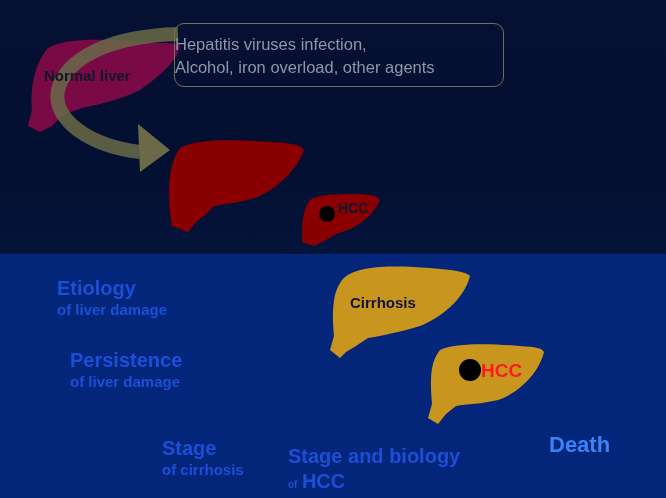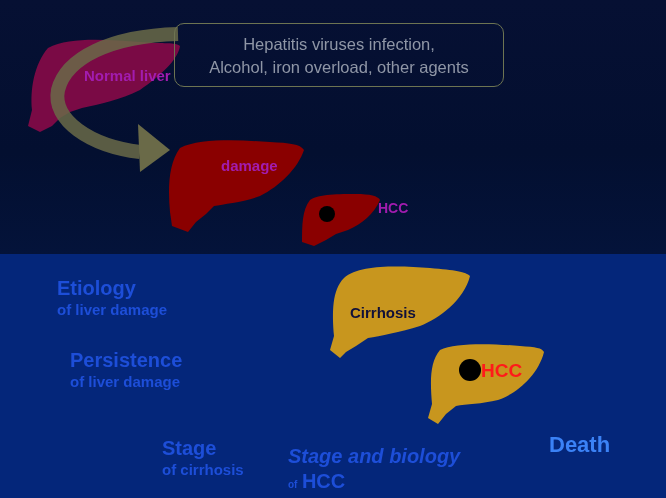--- a/index.html
+++ b/index.html
@@ -1,22 +1,22 @@
 <!DOCTYPE html>
 <html><head>
 <meta charset="utf-8">
 <style>
   html,body{margin:0;padding:0;}
   body{width:666px;height:498px;position:relative;overflow:hidden;font-family:"Liberation Sans",sans-serif;}
   .top{position:absolute;left:0;top:0;width:666px;height:254px;background:linear-gradient(180deg,#061033 0%,#030f30 60%,#04133a 100%);}
   .bottom{position:absolute;left:0;top:254px;width:666px;height:244px;background:#04267a;}
   .abs{position:absolute;}
   svg.shape{position:absolute;left:0;top:0;}
-  .box{position:absolute;left:174px;top:23px;width:330px;height:64px;border:1.5px solid #6d7452;border-radius:10px;box-sizing:border-box;color:#8f96a6;font-size:16.5px;text-align:center;line-height:23px;padding-top:9px;}
-  .lbl-dim{color:#a21caf;font-weight:bold;margin-left:40px;}
+  .box{position:absolute;left:174px;top:23px;width:330px;height:64px;border:1.5px solid #6d7452;border-radius:10px;box-sizing:border-box;color:#8f96a6;font-size:16.5px;text-align:left;line-height:23px;padding-top:9px;}
+  .lbl-dim{color:#0f172a;font-weight:bold;}
   .y{color:#1d4ed8;font-weight:bold;}
 </style>
 </head>
 <body>
 
 <div class="top"></div>
 <div class="bottom"></div>
 
 <svg class="shape" width="666" height="498">
   <path d="M48,48 C70,36 110,40 140,42 C165,44 175,42 180,46 C178,60 160,76 140,90 C120,100 100,104 82,108 L70,112 L60,118 L52,126 L40,132 L28,126 L32,110 C30,90 34,64 48,48 Z" fill="#7a0a45"></path>
@@ -45,39 +45,38 @@
   <circle cx="470" cy="370" r="11" fill="#000"></circle>
 </svg>
 
 <div class="box">
   <div>Hepatitis viruses infection,</div>
   <div>Alcohol, iron overload, other agents</div>
 </div>
 
 <div class="abs lbl-dim" style="left:44px;top:67px;font-size:15px;">Normal liver</div>
 <div class="abs lbl-dim" style="left:181px;top:156px;font-size:15px;line-height:20px;">
-  <div>damage</div>
 </div>
 <div class="abs lbl-dim" style="left:338px;top:200px;font-size:14px;">HCC</div>
 
-<div class="abs" style="left:350px;top:294px;font-size:15px;font-weight:bold;color:#10103a;margin-top:10px;">Cirrhosis</div>
+<div class="abs" style="left:350px;top:294px;font-size:15px;font-weight:bold;color:#10103a;">Cirrhosis</div>
 <div class="abs" style="left:481px;top:360px;font-size:19px;font-weight:bold;color:#ff1a1a;">HCC</div>
 <div class="abs" style="left:549px;top:432px;font-size:22px;font-weight:bold;color:#3b82f6;">Death</div>
 
 <div class="abs y" style="left:57px;top:276px;">
   <div style="font-size:20px;line-height:24px;">Etiology</div>
   <div style="font-size:15px;line-height:20px;">of liver damage</div>
 </div>
 <div class="abs y" style="left:70px;top:348px;">
   <div style="font-size:20px;line-height:24px;">Persistence</div>
   <div style="font-size:15px;line-height:20px;">of liver damage</div>
 </div>
 <div class="abs y" style="left:162px;top:412px;">
   <div style="font-size:20px;line-height:24px;margin-top:24px;">Stage</div>
   <div style="font-size:15px;line-height:20px;">of cirrhosis</div>
 </div>
 <div class="abs y" style="left:288px;top:444px;">
-  <div style="font-size:20px;line-height:24px;font-style:italic;">Stage and biology</div>
+  <div style="font-size:20px;line-height:24px;">Stage and biology</div>
   <div style="line-height:26px;">
     <span style="font-size:10px;">of</span>
     <span style="font-size:20px;">HCC</span>
   </div>
 </div>
 
 </body></html>

